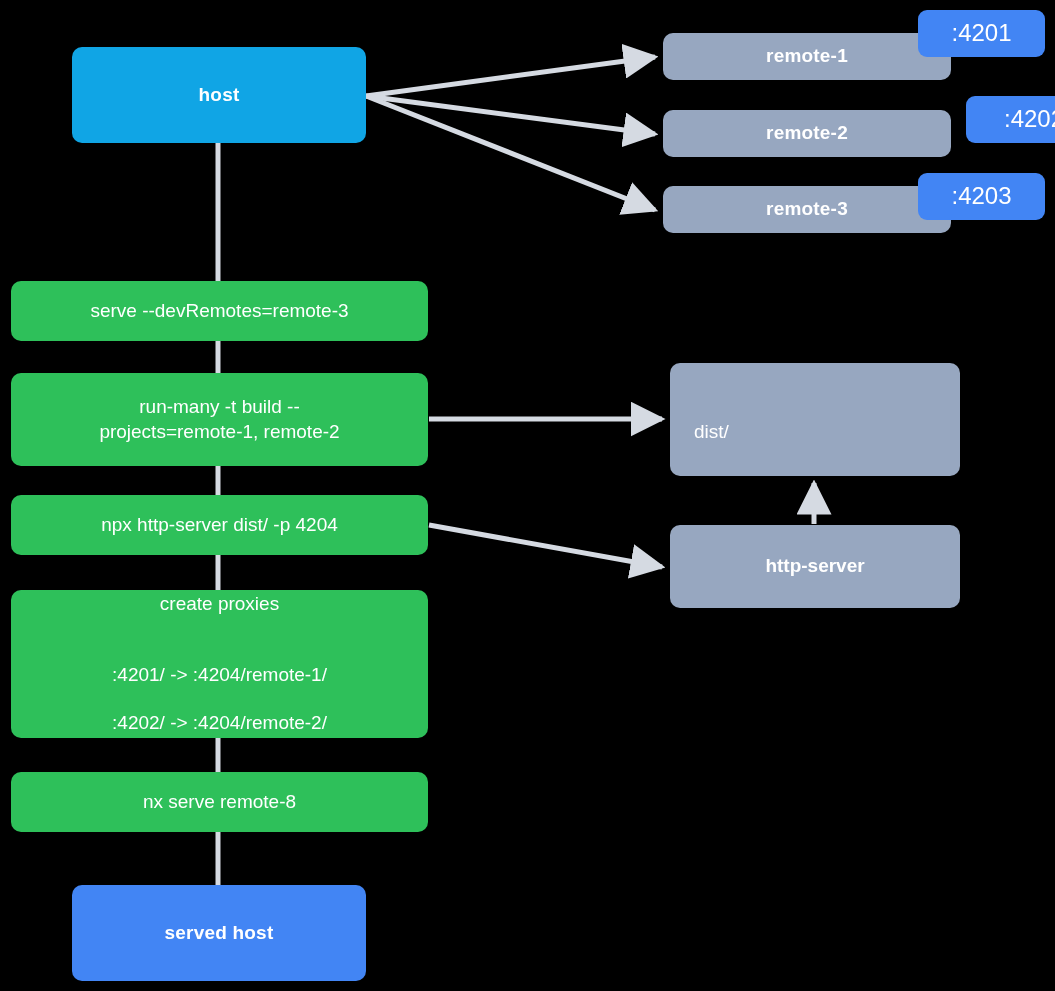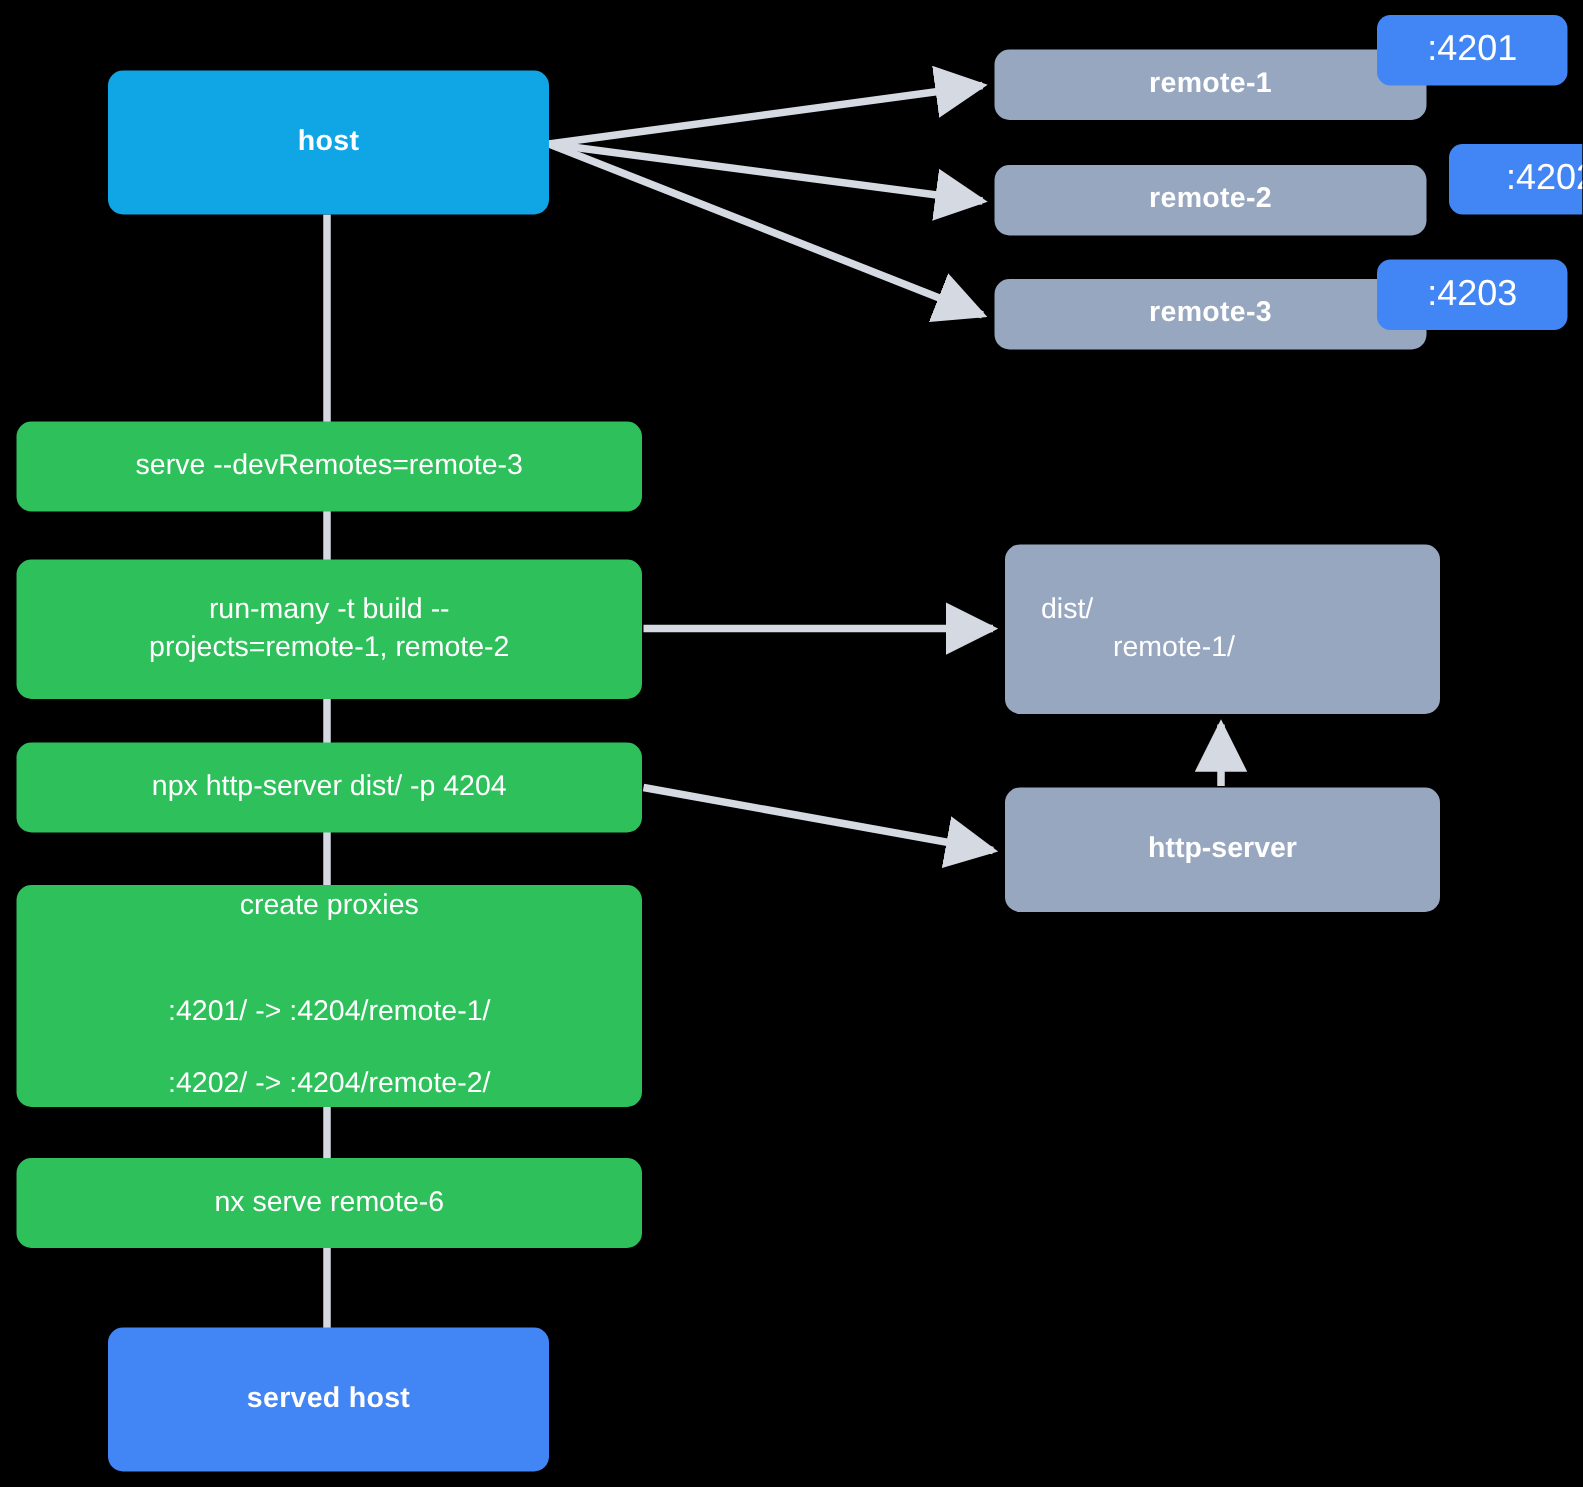--- a/index.html
+++ b/index.html
@@ -163,31 +163,30 @@
 
   <div class="node cmd-node proxies-node" style="left:11px; top:590px; width:417px; height:148px;">
     <span class="node-label">
       <span class="proxy-title">create proxies</span>
       <span class="proxy-map">:4201/ -&gt; :4204/remote-1/</span>
       <span class="proxy-map">:4202/ -&gt; :4204/remote-2/</span>
     </span>
   </div>
 
   <div class="node cmd-node" style="left:11px; top:772px; width:417px; height:60px;">
-    <span class="node-label">nx serve remote-6</span>
+    <span class="node-label">nx serve remote-8</span>
   </div>
 
   <div class="node served-node" style="left:72px; top:885px; width:294px; height:96px;">
     <span class="node-label">served host</span>
   </div>
 
   <div class="node artifact-node dist-node" style="left:670px; top:363px; width:290px; height:113px;">
     <span class="node-label">
       <span>dist/</span>
-      <span class="indent">remote-1/</span>
     </span>
   </div>
 
   <div class="node artifact-node bold-label" style="left:670px; top:525px; width:290px; height:83px;">
     <span class="node-label">http-server</span>
   </div>
 
 </div>
 
 </body></html>

